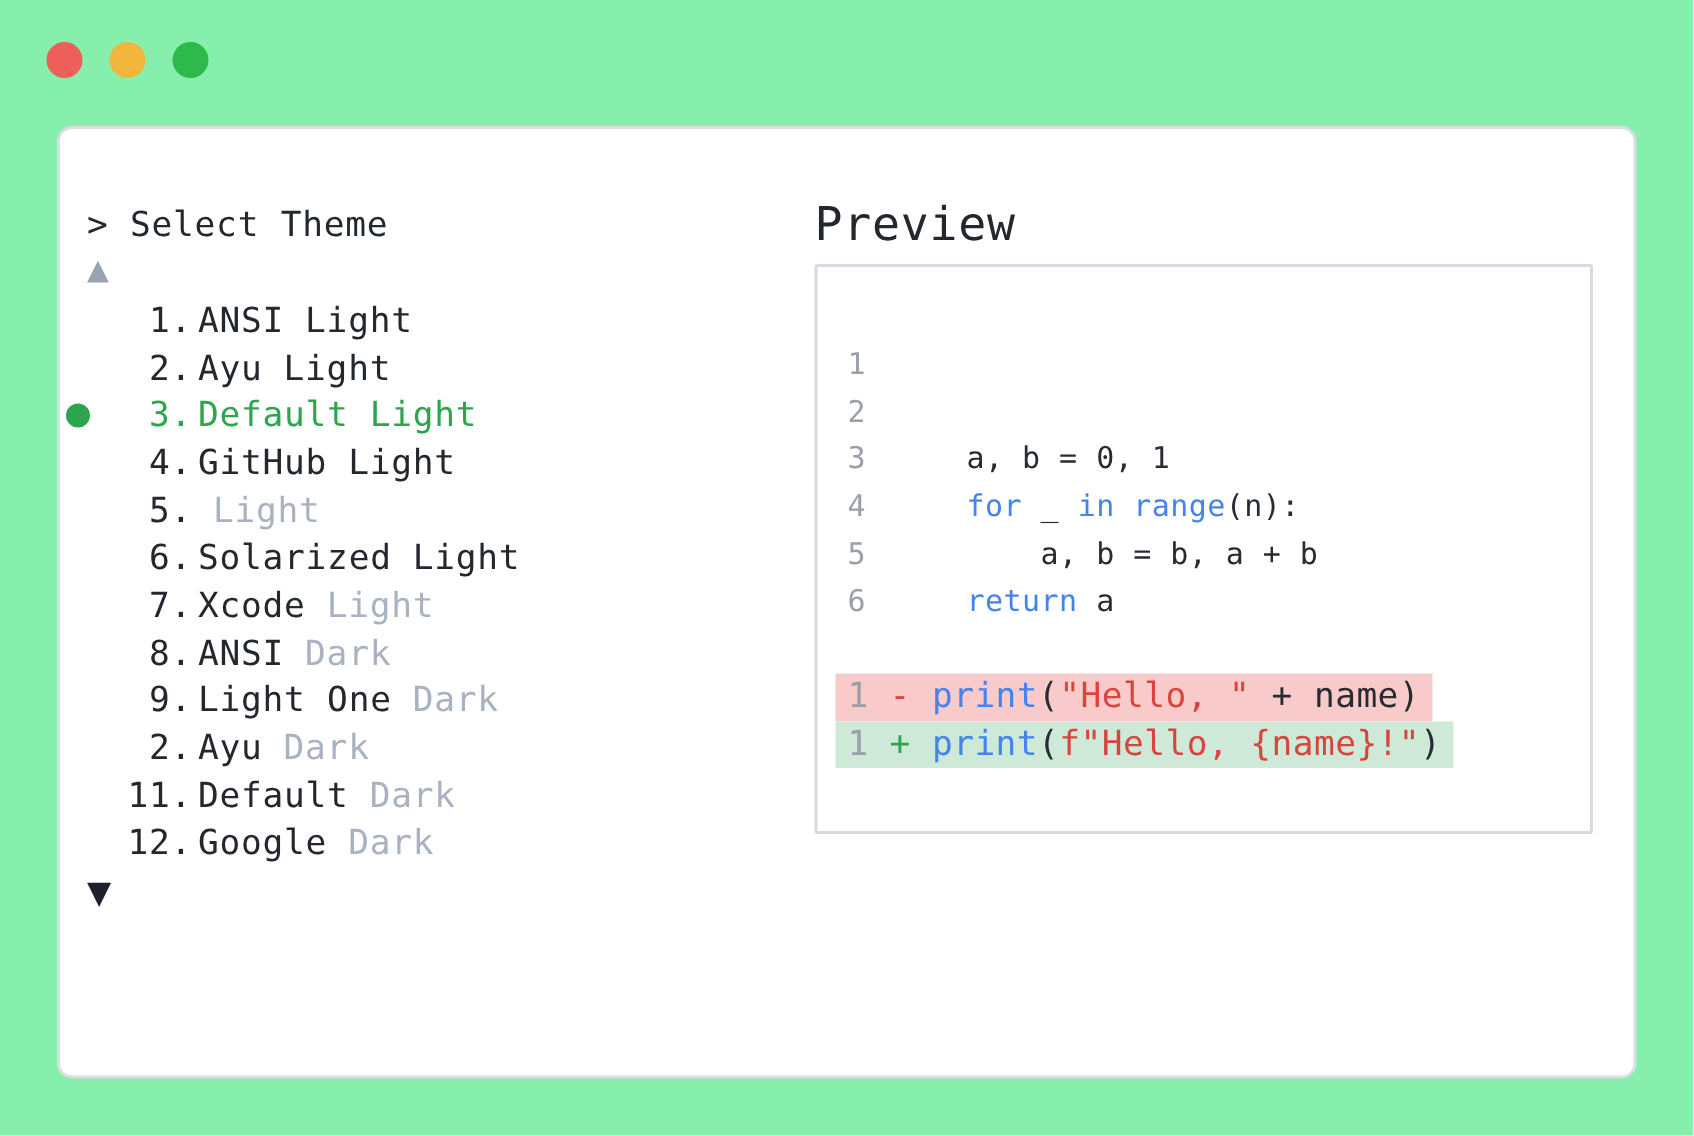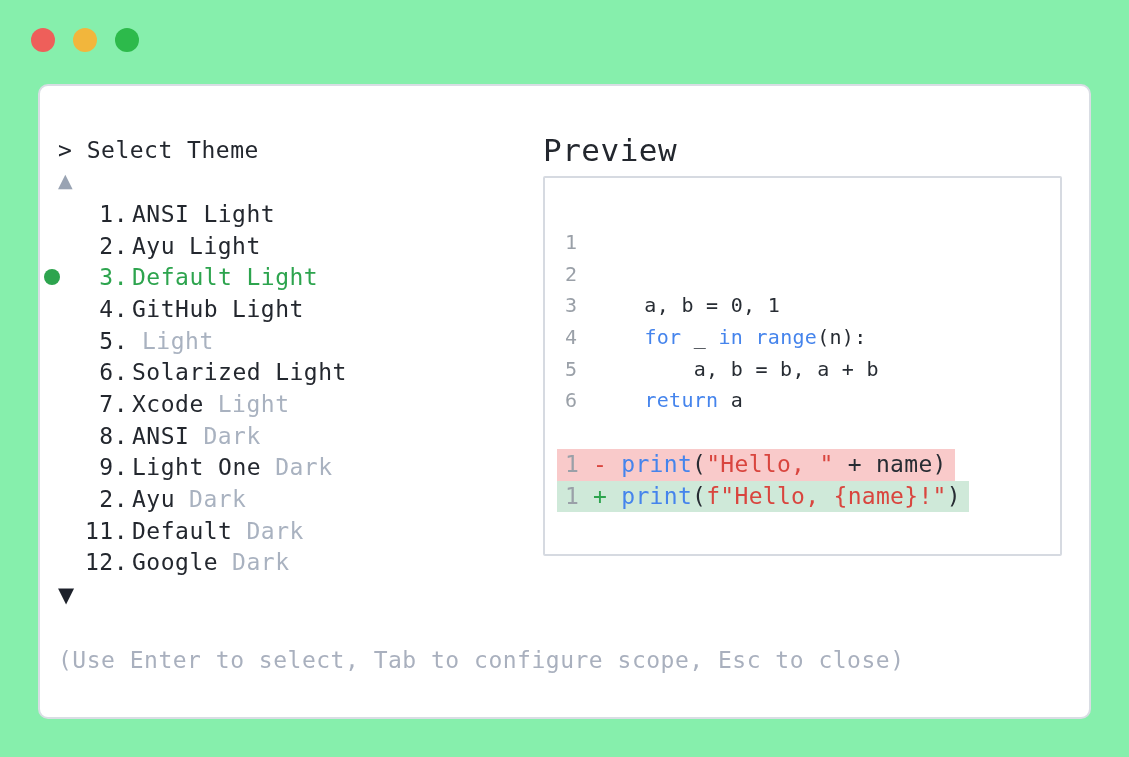--- a/index.html
+++ b/index.html
@@ -90,21 +90,20 @@
         <div class="list-row"><span class="marker"></span><span class="num">7.</span><span class="t-name">Xcode</span><span class="t-variant muted">Light</span></div>
         <div class="list-row"><span class="marker"></span><span class="num">8.</span><span class="t-name">ANSI</span><span class="t-variant muted">Dark</span></div>
         <div class="list-row"><span class="marker"></span><span class="num">9.</span><span class="t-name">Light One</span><span class="t-variant muted">Dark</span></div>
         <div class="list-row"><span class="marker"></span><span class="num">2.</span><span class="t-name">Ayu</span><span class="t-variant muted">Dark</span></div>
         <div class="list-row"><span class="marker"></span><span class="num">11.</span><span class="t-name">Default</span><span class="t-variant muted">Dark</span></div>
         <div class="list-row"><span class="marker"></span><span class="num">12.</span><span class="t-name">Google</span><span class="t-variant muted">Dark</span></div>
       </div>
 
     <div class="arrow down">▼</div>
 
-    <div class="hint">(Use Enter to select, Tab to configure scope, Esc to close)</div>
 
     <div class="preview-box">
       <div id="code-lines">
           <div class="code-row"><span class="lnum">1</span></div>
           <div class="code-row"><span class="lnum">2</span></div>
           <div class="code-row"><span class="lnum">3</span><span class="code"><span class="tk-plain">    a, b = 0, 1</span></span></div>
           <div class="code-row"><span class="lnum">4</span><span class="code"><span class="tk-plain">    </span><span class="tk-keyword">for</span><span class="tk-plain"> _ </span><span class="tk-keyword">in</span><span class="tk-plain"> </span><span class="tk-keyword">range</span><span class="tk-plain">(n):</span></span></div>
           <div class="code-row"><span class="lnum">5</span><span class="code"><span class="tk-plain">        a, b = b, a + b</span></span></div>
           <div class="code-row"><span class="lnum">6</span><span class="code"><span class="tk-plain">    </span><span class="tk-keyword">return</span><span class="tk-plain"> a</span></span></div>
         </div>

